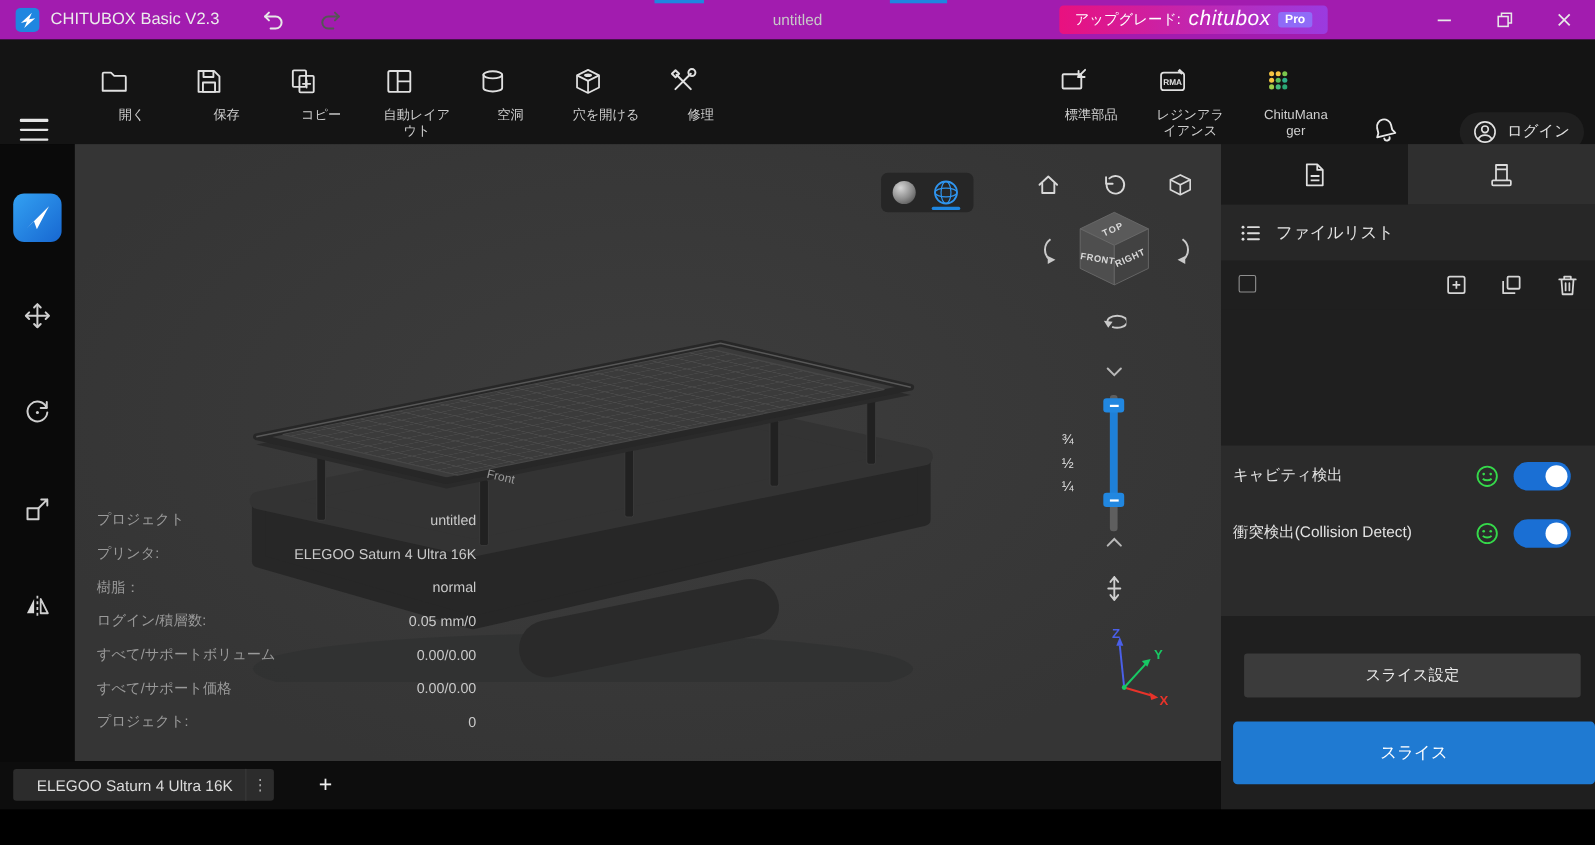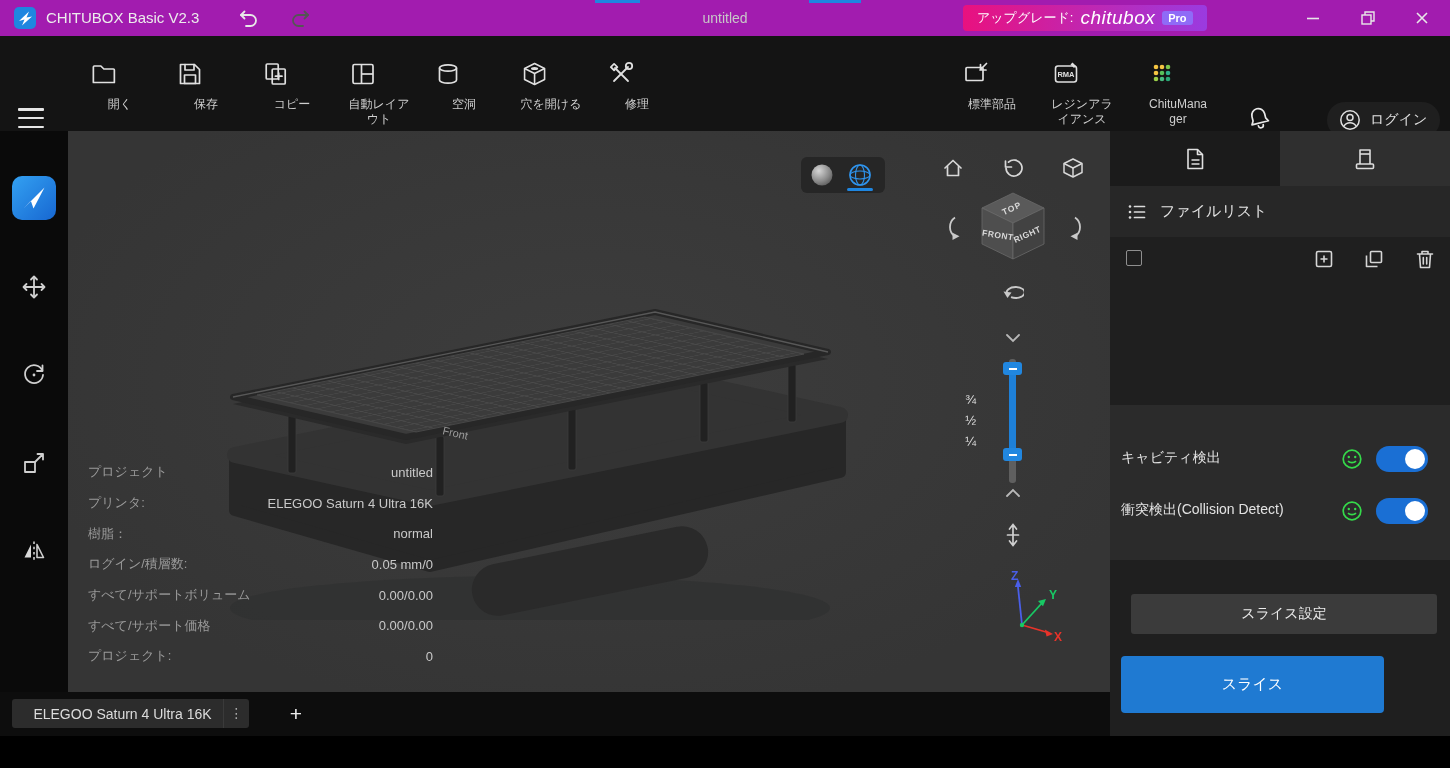--- a/index.html
+++ b/index.html
@@ -65,28 +65,28 @@
   
   .rp-tab { position:absolute; top:0; width:170px; height:55px; display:flex; align-items:center; justify-content:center; }
   .rp-tab.active { background:#1b1b1b; }
   .rp-tab.inactive { background:#2f2f2f; }
   .rp-header { position:absolute; left:0; top:55px; width:340px; height:51px; background:#272727;
                display:flex; align-items:center; gap:12px; padding:0 16px; font-size:15px; color:#e3e3e3; }
   .rp-listrow { position:absolute; left:0; top:106px; width:340px; height:44px; background:#1f1f1f; }
   .checkbox { position:absolute; left:16px; top:13px; width:16px; height:16px; border:1.5px solid #8f8f8f; border-radius:2px; }
   .rp-icon { position:absolute; top:11px; width:22px; height:22px; }
   .detect { position:absolute; left:0; top:274px; width:340px; height:155px; background:#2b2b2b; }
-  .detect-row { position:absolute; left:0; width:340px; height:26px;margin-top:26px; }
+  .detect-row { position:absolute; left:0; width:340px; height:26px; }
   .detect-label { position:absolute; left:11px; top:3px; font-size:14px; color:#e3e3e3; }
   .smiley { position:absolute; left:231px; top:2px; width:22px; height:22px; }
   .toggle { position:absolute; left:266px; top:0; width:52px; height:26px; border-radius:13px; background:#1a6fd4; }
   .toggle .knob { position:absolute; right:3px; top:3px; width:20px; height:20px; border-radius:50%; background:#fff; }
   .btn-slice-settings { position:absolute; left:21px; top:463px; width:306px; height:40px; background:#3b3b3b;
                         border-radius:3px; font-size:14px; color:#ececec; }
-  .btn-slice { position:absolute; left:11px; top:525px; width:263px; height:57px; background:#1f7ad2;
+  .btn-slice { position:absolute; left:11px; top:525px; width:329px; height:57px; background:#1f7ad2;
                border-radius:4px; font-size:15px; color:#fff; }
 
   
   .printer-pill { position:absolute; left:12px; top:7px; width:237px; height:29px; background:#2c2c2c; border-radius:3px;
                   display:flex; align-items:center; font-size:14px; color:#dcdcdc; padding:0 0 0 10px; }
   .printer-pill .name { flex:1; white-space:nowrap; overflow:hidden; }
   .printer-pill .kebab { width:26px; text-align:center; color:#a8a8a8; border-left:1px solid #3a3a3a; line-height:29px; }
   .plus-btn { position:absolute; left:283px; top:8px; width:26px; height:28px; font-size:21px; color:#ededed;
               display:flex; align-items:center; justify-content:center; font-weight:300; }
 </style>

